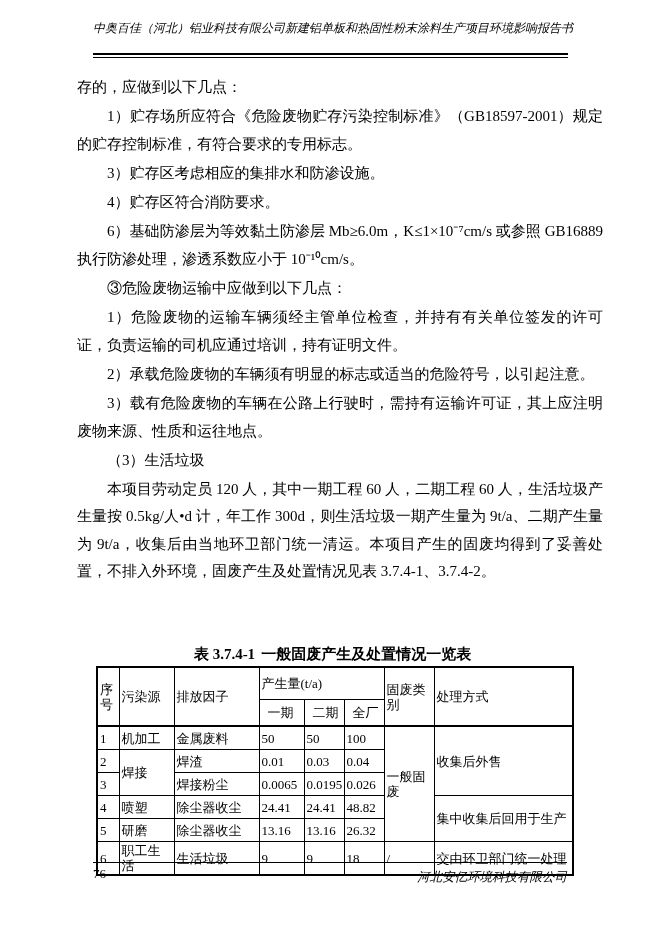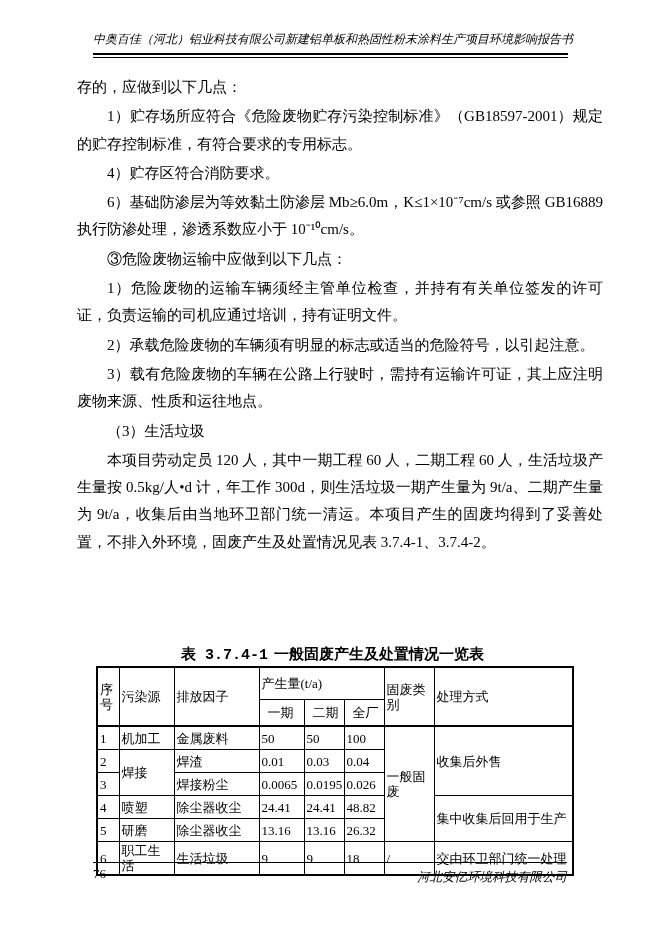--- a/index.html
+++ b/index.html
@@ -2,42 +2,42 @@
 <html lang="zh"><head>
 <meta charset="utf-8">
 <style>
   html,body { margin:0; padding:0; background:#ffffff; }
   .page {
     position:relative; width:665px; height:932px; background:#ffffff;
     color:#000; font-family:"Liberation Serif", serif; overflow:hidden;
   }
   
   .hdr-title {
-    position:absolute; top:31px; left:93px; width:475px;
+    position:absolute; top:20px; left:93px; width:475px;
     text-align:center; font-size:12px; font-style:italic;
     letter-spacing:0px; white-space:nowrap;
   }
   .hdr-rule { position:absolute; top:53px; left:93px; width:475px; }
   .hdr-rule .thick { border-top:2px solid #000; }
   .hdr-rule .thin  { border-top:1px solid #000; margin-top:2px; }
 
   
   .body-text {
     position:absolute; top:72px; left:75px; width:530px;
     font-size:15px; line-height:27.3px; text-align:justify;
   }
   .body-text p { margin:2px; text-indent:2em; }
   .body-text p.flush { text-indent:0; }
 
   
   .tbl-title {
     position:absolute; top:645px; left:0; width:665px;
     text-align:center; font-weight:bold; font-size:15px;
   }
-  .tbl-title .label { font-family:Liberation Mono, monospace; }
+  .tbl-title .label { font-family:Liberation Serif, serif; }
   .tbl-title .text  { font-family:"Liberation Sans", sans-serif; margin-left:6px; }
 
   
   table.waste {
     position:absolute; top:666px; left:96px; width:476px;
     border-collapse:collapse; table-layout:fixed;
     font-size:13px; line-height:15px;
     border:2px solid #000;
   }
   table.waste td {
@@ -64,20 +64,21 @@
 
   <div class="hdr-title">中奥百佳（河北）铝业科技有限公司新建铝单板和热固性粉末涂料生产项目环境影响报告书</div>
   <div class="hdr-rule">
     <div class="thick"></div>
     <div class="thin"></div>
   </div>
 
   <div class="body-text">
     <p class="flush">存的，应做到以下几点：</p>
     <p>1）贮存场所应符合《危险废物贮存污染控制标准》（GB18597-2001）规定的贮存控制标准，有符合要求的专用标志。</p>
+    <p>3）贮存区考虑相应的集排水和防渗设施。</p>
     <p>4）贮存区符合消防要求。</p>
     <p>6）基础防渗层为等效黏土防渗层 Mb≥6.0m，K≤1×10⁻⁷cm/s 或参照 GB16889 执行防渗处理，渗透系数应小于 10⁻¹⁰cm/s。</p>
     <p>③危险废物运输中应做到以下几点：</p>
     <p>1）危险废物的运输车辆须经主管单位检查，并持有有关单位签发的许可证，负责运输的司机应通过培训，持有证明文件。</p>
     <p>2）承载危险废物的车辆须有明显的标志或适当的危险符号，以引起注意。</p>
     <p>3）载有危险废物的车辆在公路上行驶时，需持有运输许可证，其上应注明废物来源、性质和运往地点。</p>
     <p>（3）生活垃圾</p>
     <p>本项目劳动定员 120 人，其中一期工程 60 人，二期工程 60 人，生活垃圾产生量按 0.5kg/人•d 计，年工作 300d，则生活垃圾一期产生量为 9t/a、二期产生量为 9t/a，收集后由当地环卫部门统一清运。本项目产生的固废均得到了妥善处置，不排入外环境，固废产生及处置情况见表 3.7.4-1、3.7.4-2。</p>
   </div>
 

